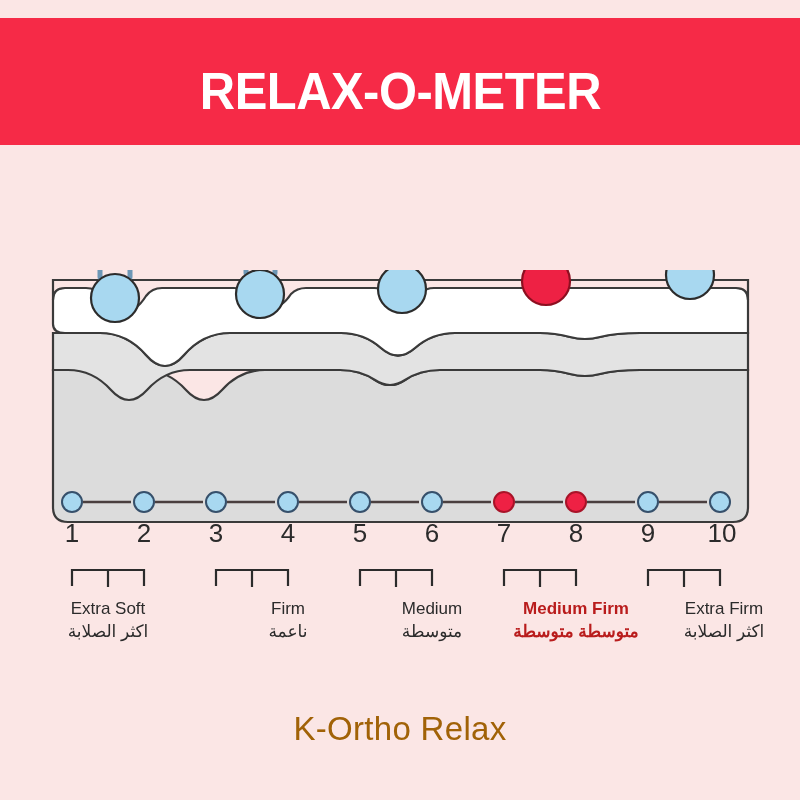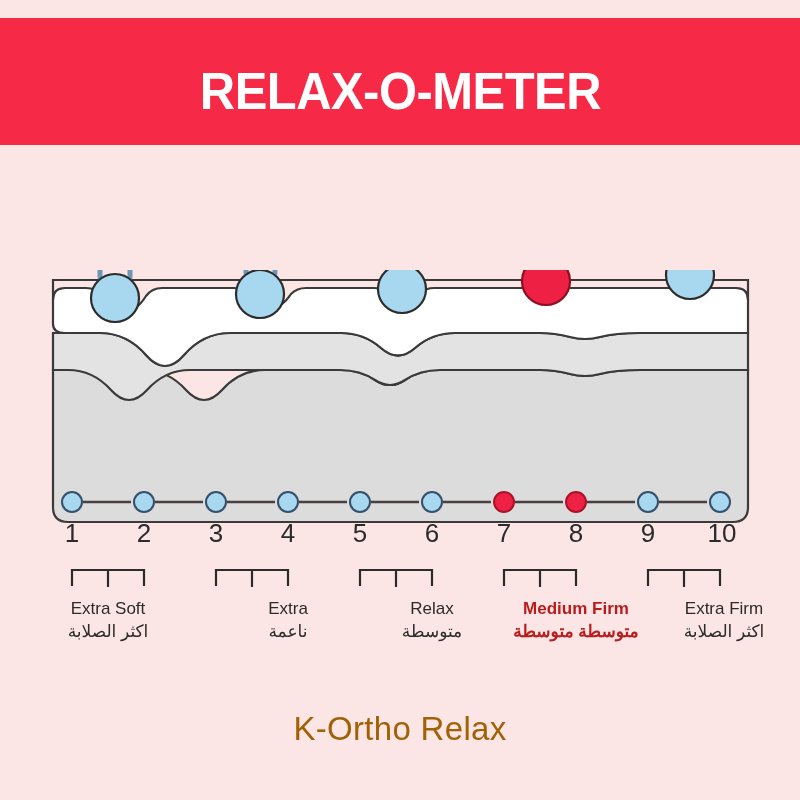--- a/index.html
+++ b/index.html
@@ -345,25 +345,25 @@
         </g>
       </g>
     </svg>
 
     <div class="group-labels">
       <div class="group" style="width:216px;">
         <div class="group-en">Extra Soft</div>
         <div class="group-ar">اكثر الصلابة</div>
       </div>
       <div class="group" style="width:144px;">
-        <div class="group-en">Extra</div>
+        <div class="group-en">Firm</div>
         <div class="group-ar">ناعمة</div>
       </div>
       <div class="group" style="width:144px;">
-        <div class="group-en">Relax</div>
+        <div class="group-en">Medium</div>
         <div class="group-ar">متوسطة</div>
       </div>
       <div class="group highlight" style="width:144px;">
         <div class="group-en">Medium Firm</div>
         <div class="group-ar">متوسطة متوسطة</div>
       </div>
       <div class="group" style="width:152px;">
         <div class="group-en">Extra Firm</div>
         <div class="group-ar">اكثر الصلابة</div>
       </div>

